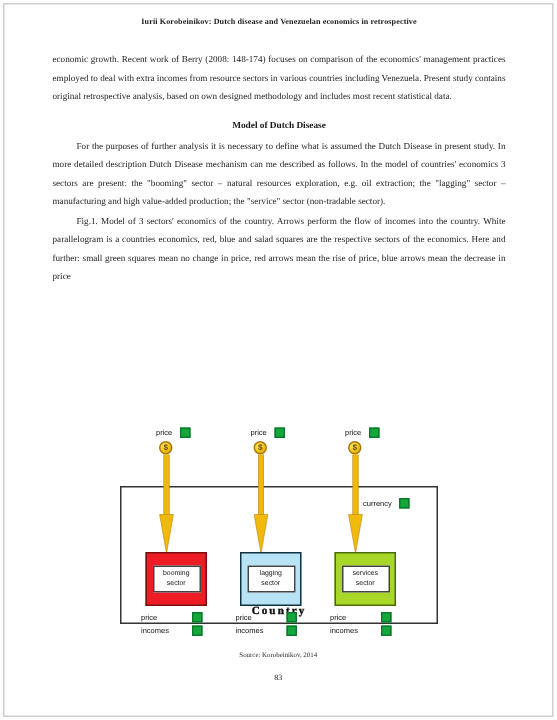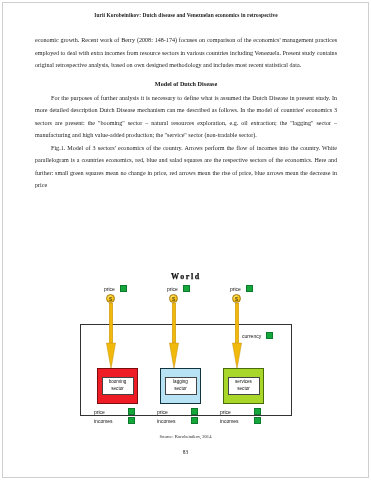--- a/index.html
+++ b/index.html
@@ -252,23 +252,23 @@
 
     <div class="section-heading">Model of Dutch Disease</div>
 
     <p class="body-text indent">For the purposes of further analysis it is necessary to define what is assumed the Dutch Disease in present study. In more detailed description Dutch Disease mechanism can me described as follows. In the model of countries' economics 3 sectors are present: the "booming" sector – natural resources exploration, e.g. oil extraction; the "lagging" sector – manufacturing and high value-added production; the "service" sector (non-tradable sector).</p>
 
     <p class="body-text indent">Fig.1. Model of 3 sectors' economics of the country. Arrows perform the flow of incomes into the country. White parallelogram is a countries economics, red, blue and salad squares are the respective sectors of the economics. Here and further: small green squares mean no change in price, red arrows mean the rise of price, blue arrows mean the decrease in price</p>
   </div>
 
   <div class="figure">
 
-    <div class="world-title">World</div>
 
     <div class="country-box"></div>
+    <div class="country-title">Country</div>
 
     <div class="currency-tag">
       <span>currency</span>
       <span class="sq"></span>
     </div>
 
     <div class="col col-1">
       <div class="price-head">
         <span>price</span>
         <span class="sq"></span>

